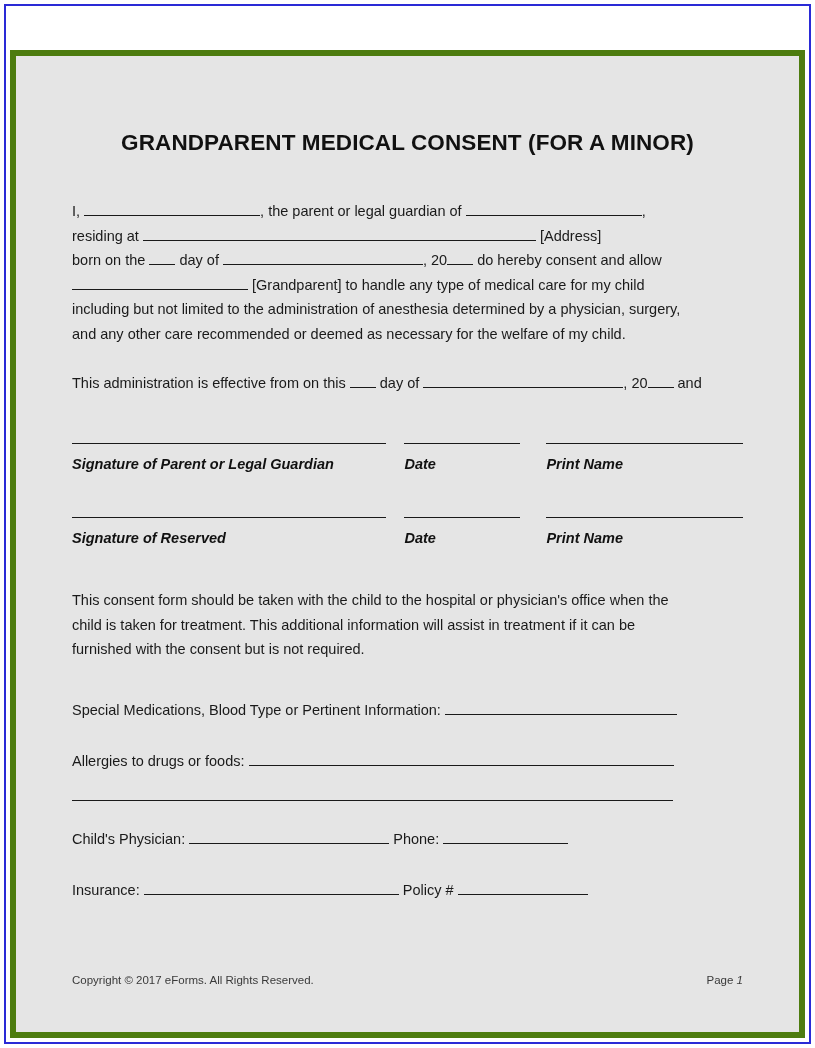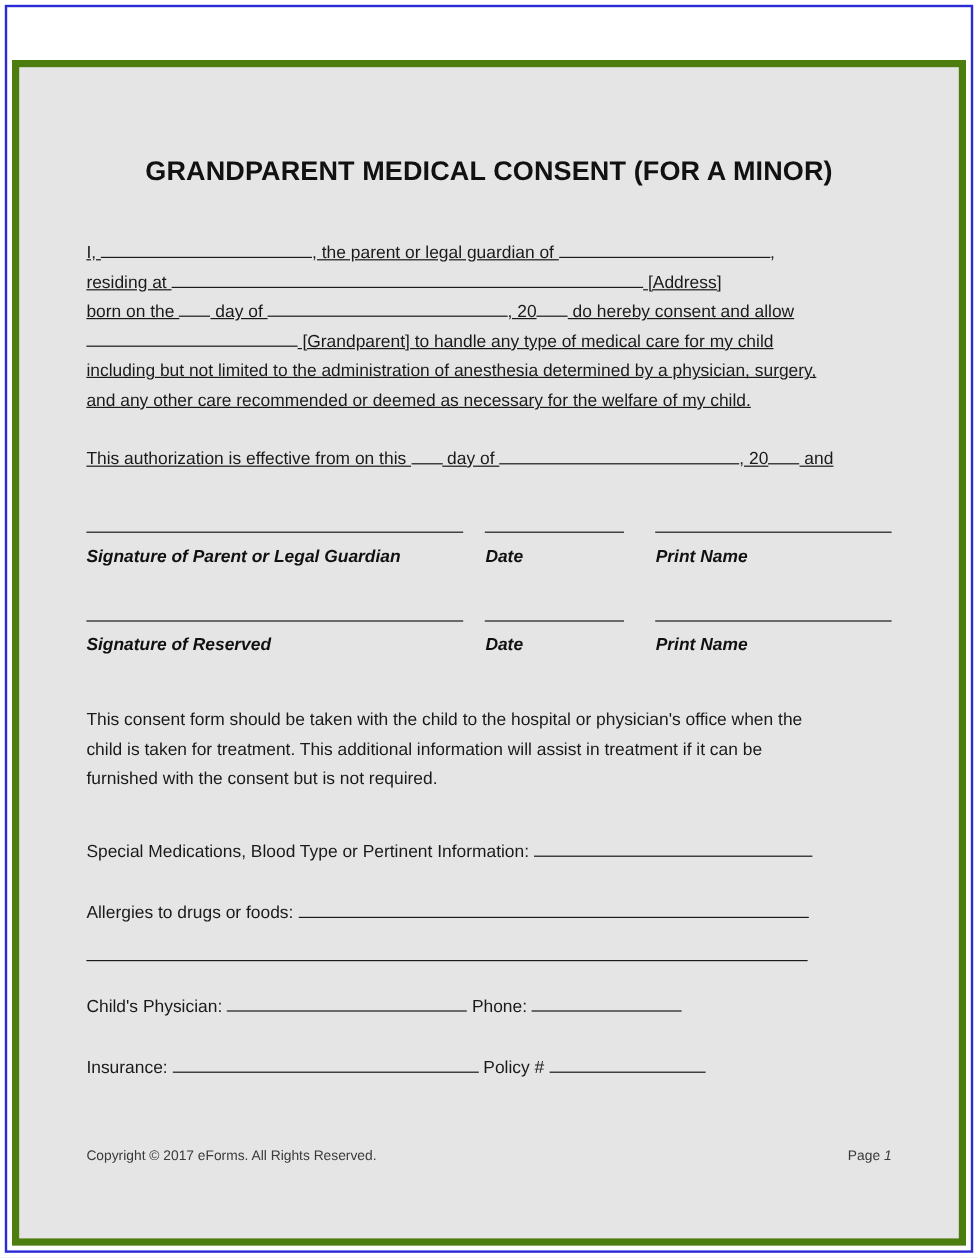--- a/index.html
+++ b/index.html
@@ -54,21 +54,20 @@
     letter-spacing: 0.1px;
     margin: 30px 0 0 0;
     color: #111111;
   }
 
   .body-block {
     margin-top: 43px;
     font-size: 14.5px;
     line-height: 24.6px;
     color: #1a1a1a;
-    text-decoration: underline;
   }
   .body-block p {
     margin: 0;
   }
   .para-gap {
     height: 24px;
   }
 
   .ul {
     display: inline-block;
@@ -132,21 +131,21 @@
     height: 1px;
     width: 601px;
     margin-top: 22px;
     margin-bottom: 26px;
   }
 
   .footer {
     position: absolute;
     left: 56px;
     right: 56px;
-    bottom: 62px;
+    bottom: 46px;
     display: flex;
     justify-content: space-between;
     align-items: baseline;
     font-size: 11.5px;
     color: #3a3a3a;
   }
   .footer .page-num em {
     font-style: italic;
   }
 </style>
@@ -168,21 +167,21 @@
 
         <p><span>born on the </span><span class="ul u-short"></span><span> day of </span><span class="ul u-200"></span><span>, 20</span><span class="ul u-short"></span><span> do hereby consent and allow</span></p>
 
         <p><span class="ul u-175"></span><span> [Grandparent] to handle any type of medical care for my child</span></p>
 
         <p>including but not limited to the administration of anesthesia determined by a physician, surgery,</p>
         <p>and any other care recommended or deemed as necessary for the welfare of my child.</p>
 
         <div class="para-gap"></div>
 
-        <p><span>This authorization is effective from on this </span><span class="ul u-short"></span><span> day of </span><span class="ul u-200"></span><span>, 20</span><span class="ul u-short"></span><span> and</span></p>
+        <p><span>This administration is effective from on this </span><span class="ul u-short"></span><span> day of </span><span class="ul u-200"></span><span>, 20</span><span class="ul u-short"></span><span> and</span></p>
 
       </div>
 
       <div class="sig-section">
 
         <div class="sig-row">
           <div class="sig-col-sign">
             <div class="sig-line"></div>
             <div class="sig-label">Signature of Parent or Legal Guardian</div>
           </div>

